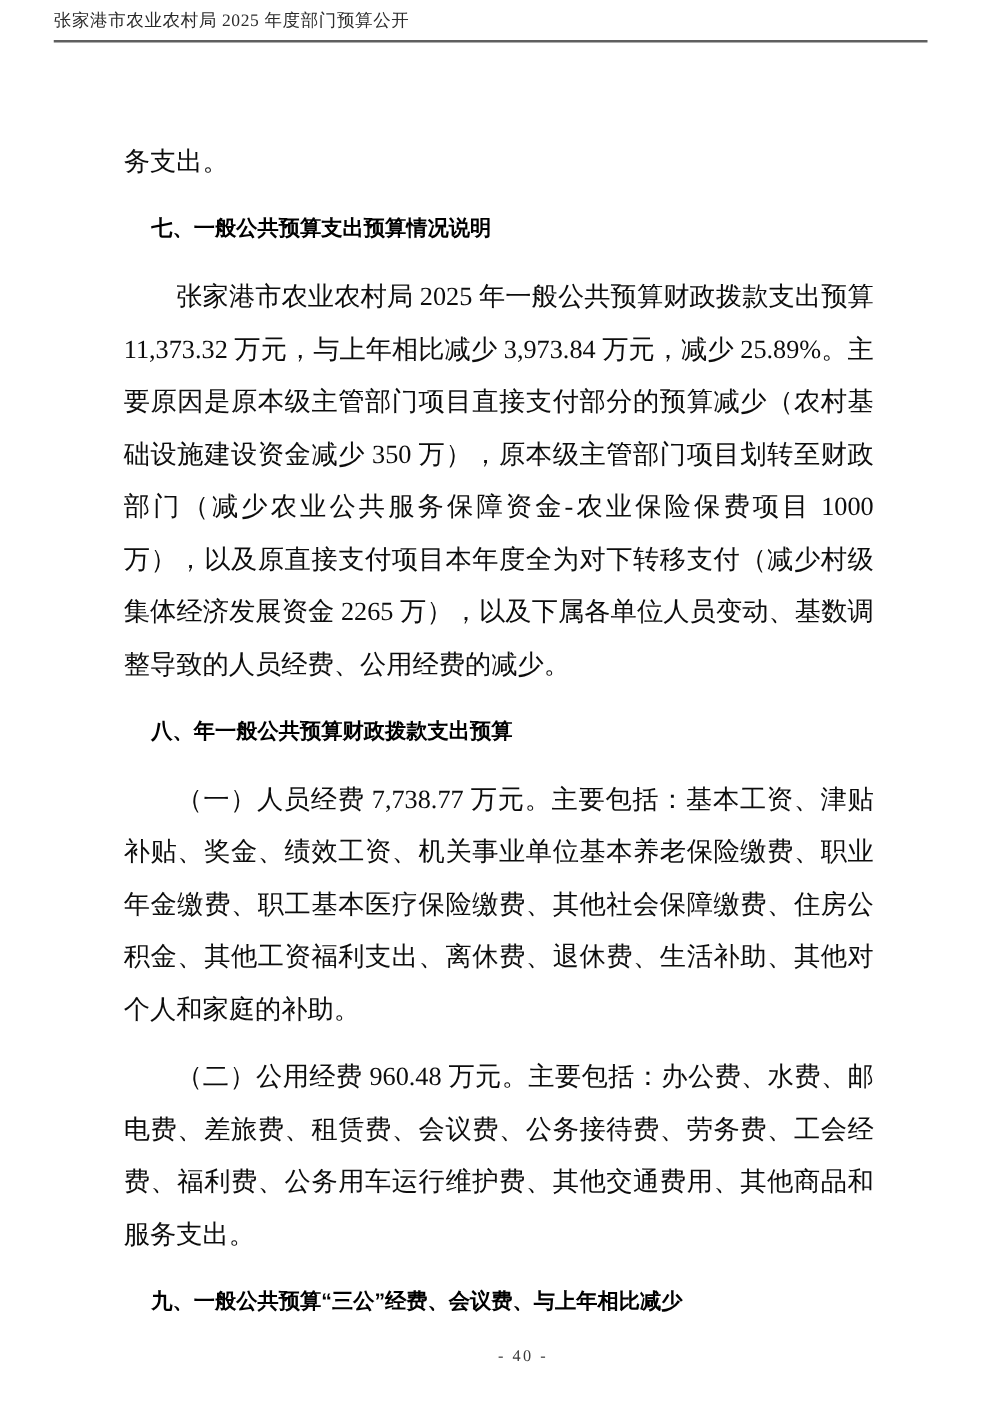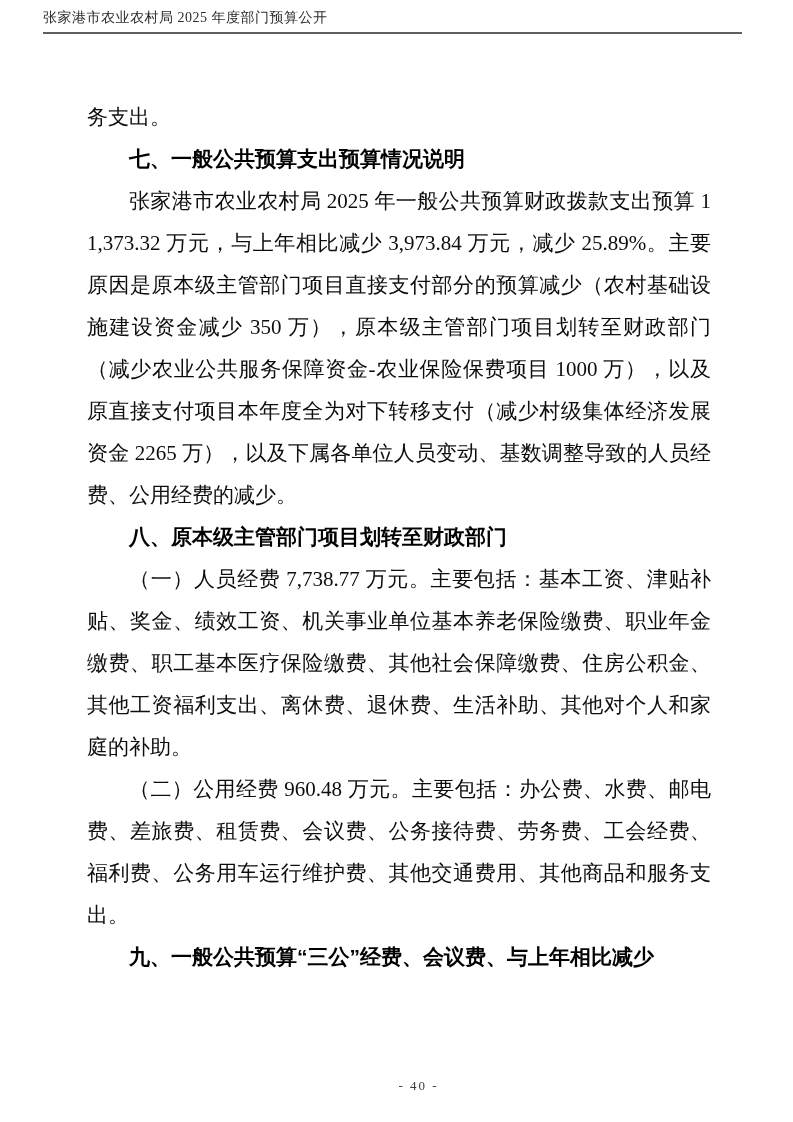--- a/index.html
+++ b/index.html
@@ -38,30 +38,30 @@
     left: 87px;
     top: 96px;
     width: 624px;
     font-size: 21px;
     line-height: 42px;
     text-align: justify;
     text-justify: inter-character;
     color: #0d0d0d;
   }
   .para {
-    margin: 0;
+    margin: 12px;
     text-indent: 2em;
     word-break: break-all;
   }
   .para.no-indent {
     text-indent: 0;
   }
   .heading {
     margin: 0;
-    font-size: 21px;
+    font-size: 17px;
     line-height: 42px;
     font-weight: 700;
     text-indent: 2em;
     font-family: "Liberation Sans", "DejaVu Sans", sans-serif;
     color: #000000;
     word-break: break-all;
   }
   .page-footer {
     position: absolute;
     left: 16px;
@@ -86,21 +86,21 @@
   </header>
 
   <main class="body-text">
 
     <p class="para no-indent">务支出。</p>
 
     <h2 class="heading">七、一般公共预算支出预算情况说明</h2>
 
     <p class="para">张家港市农业农村局 2025 年一般公共预算财政拨款支出预算 11,373.32 万元，与上年相比减少 3,973.84 万元，减少 25.89%。主要原因是原本级主管部门项目直接支付部分的预算减少（农村基础设施建设资金减少 350 万），原本级主管部门项目划转至财政部门（减少农业公共服务保障资金-农业保险保费项目 1000 万），以及原直接支付项目本年度全为对下转移支付（减少村级集体经济发展资金 2265 万），以及下属各单位人员变动、基数调整导致的人员经费、公用经费的减少。</p>
 
-    <h2 class="heading">八、原本级主管部门项目划转至财政部门</h2>
+    <h2 class="heading">八、年一般公共预算财政拨款支出预算</h2>
 
 
     <p class="para">（一）人员经费 7,738.77 万元。主要包括：基本工资、津贴补贴、奖金、绩效工资、机关事业单位基本养老保险缴费、职业年金缴费、职工基本医疗保险缴费、其他社会保障缴费、住房公积金、其他工资福利支出、离休费、退休费、生活补助、其他对个人和家庭的补助。</p>
 
     <p class="para">（二）公用经费 960.48 万元。主要包括：办公费、水费、邮电费、差旅费、租赁费、会议费、公务接待费、劳务费、工会经费、福利费、公务用车运行维护费、其他交通费用、其他商品和服务支出。</p>
 
     <h2 class="heading">九、一般公共预算“三公”经费、会议费、与上年相比减少</h2>
 
   </main>
 

